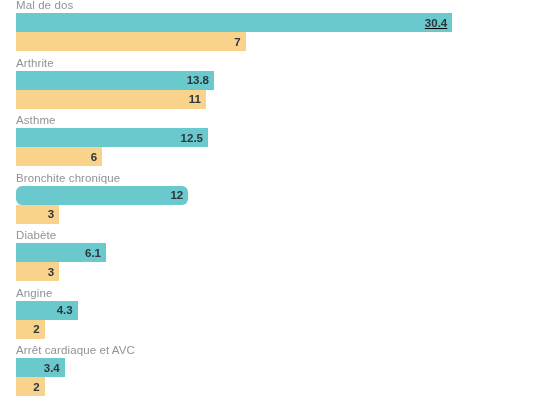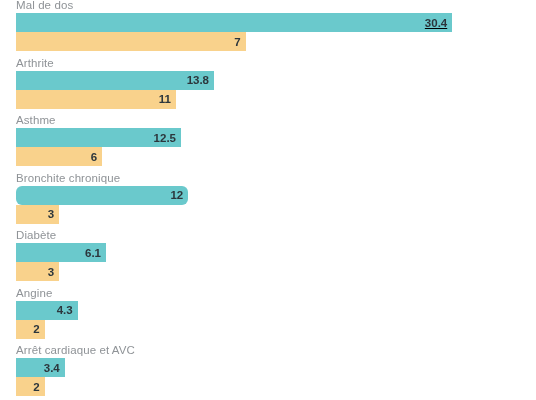--- a/index.html
+++ b/index.html
@@ -80,29 +80,29 @@
       </div>
     </div>
     <div class="group">
       <div class="cat-label">Arthrite</div>
       <div class="bar-row">
         <div class="bar s0" style="width: 198.03px; background: rgb(106, 201, 204);">
           <span class="bar-value">13.8</span>
         </div>
       </div>
       <div class="bar-row">
-        <div class="bar s1" style="width: 160px; background: rgb(249, 210, 140);">
+        <div class="bar s1" style="width: 190px; background: rgb(249, 210, 140);">
           <span class="bar-value">11</span>
         </div>
       </div>
     </div>
     <div class="group">
       <div class="cat-label">Asthme</div>
       <div class="bar-row">
-        <div class="bar s0" style="width: 165px; background: rgb(106, 201, 204);">
+        <div class="bar s0" style="width: 192px; background: rgb(106, 201, 204);">
           <span class="bar-value">12.5</span>
         </div>
       </div>
       <div class="bar-row">
         <div class="bar s1" style="width: 86.1px; background: rgb(249, 210, 140);">
           <span class="bar-value">6</span>
         </div>
       </div>
     </div>
     <div class="group">

